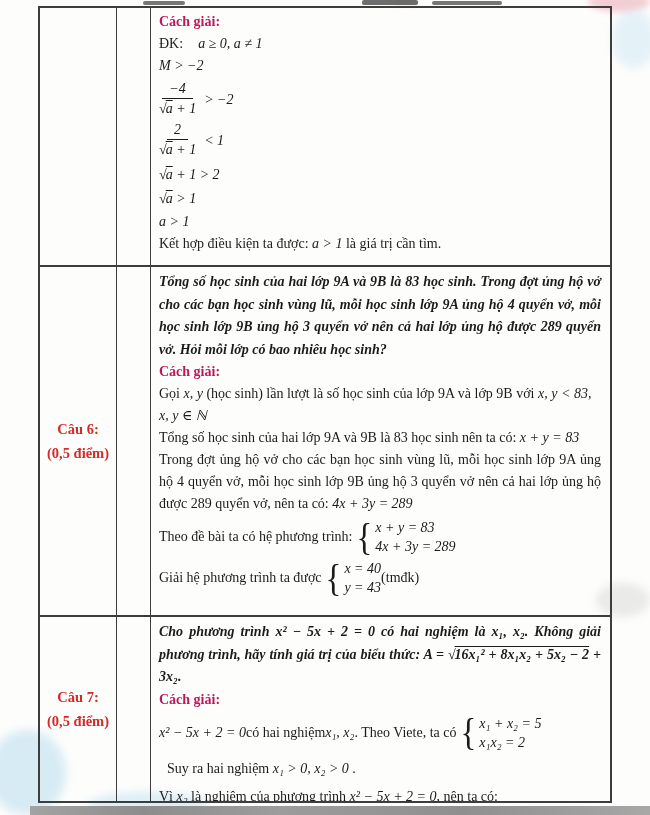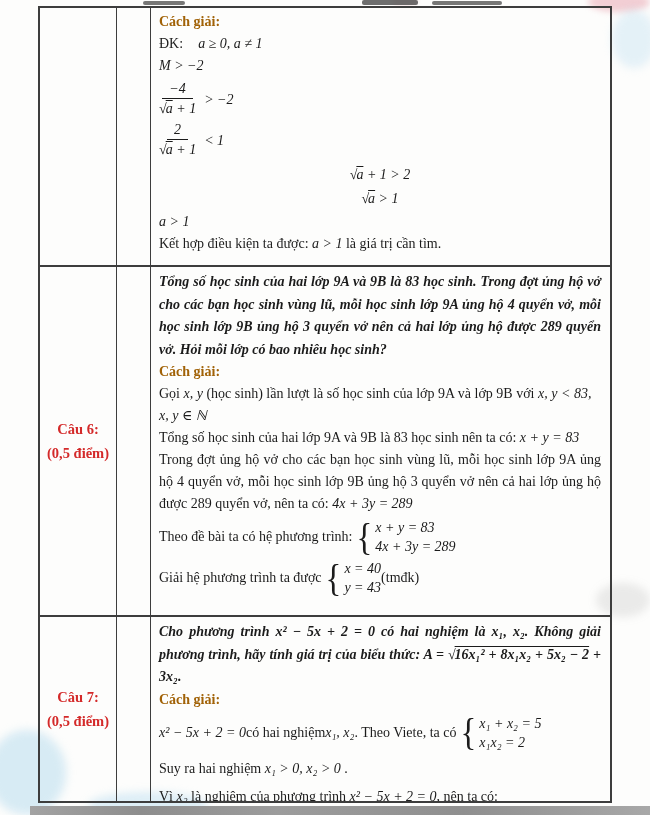--- a/index.html
+++ b/index.html
@@ -33,36 +33,36 @@
   .trow:last-child{border-bottom:none;}
   .trow.r1{height:259px;}
   .trow.r2{height:350px;}
   .trow.r3{height:184px;}
   .cell{border-right:1.6px solid #3d3d3d;box-sizing:border-box;overflow:hidden;}
   .cell.content{border-right:none;padding:3px 9px 0 8px;}
   .label-cell{display:flex;flex-direction:column;justify-content:center;align-items:center;gap:7px;}
   .qtitle,.qpoints{color:#d42a2a;font-weight:bold;font-size:14.5px;}
   
   .mline{line-height:22px;}
-  .red-bold{color:#a16207;font-weight:bold;}
+  .red-bold{color:#be185d;font-weight:bold;}
   .math{font-style:italic;}
   .lbl{margin-right:15px;}
   .problem{font-weight:bold;font-style:italic;text-align:justify;line-height:22.5px;margin-top:1px;}
   .para{text-align:justify;line-height:22px;}
   
   .frac-line{display:flex;align-items:center;margin:4px 0;}
   .frac{display:inline-flex;flex-direction:column;align-items:center;}
   .frac .num{display:block;padding:0 7px 1px;border-bottom:1.3px solid #1b1b1b;line-height:16px;}
   .frac .den{display:block;line-height:18px;padding-top:1px;}
   .after{margin-left:8px;}
   
   .rad{font-style:normal;letter-spacing:-1px;}
   .ol{text-decoration:overline;}
   .nowrap{white-space:nowrap;}
-  .sqrt-line{line-height:24px;text-align:center;}
+  .sqrt-line{line-height:24px;}
   
   .sysline{display:flex;align-items:center;margin:3px 0;}
   .system{display:inline-flex;align-items:center;margin-left:4px;}
   .brace{font-size:33px;font-weight:400;line-height:1;transform:scaleY(1.18);margin-right:3px;font-style:normal;}
   .eqs{display:inline-flex;flex-direction:column;}
   .eqs .math{line-height:19px;}
   .suffix{}
 </style>
 </head>
 <body>
@@ -168,19 +168,19 @@
         <span>. Theo Viete, ta có </span>
         <span class="system">
             <span class="brace">{</span>
             <span class="eqs">
               <span class="math">x₁ + x₂ = 5</span>
               <span class="math">x₁x₂ = 2</span>
             </span>
           </span>
       </div>
 
-      <div class="mline" style="margin-top:6px;"><span>Suy ra hai nghiệm </span><span class="math">x₁ &gt; 0, x₂ &gt; 0</span><span> .</span></div>
+      <div class="mline" style="margin-top:6px;margin-left:8px;"><span>Suy ra hai nghiệm </span><span class="math">x₁ &gt; 0, x₂ &gt; 0</span><span> .</span></div>
 
       <div class="mline" style="margin-top:6px;"><span>Vì </span><span class="math">x₂</span><span> là nghiệm của phương trình </span><span class="math">x² − 5x + 2 = 0</span><span>, nên ta có:</span></div>
     </div>
   </div>
 
 </div>
 
 </body></html>

